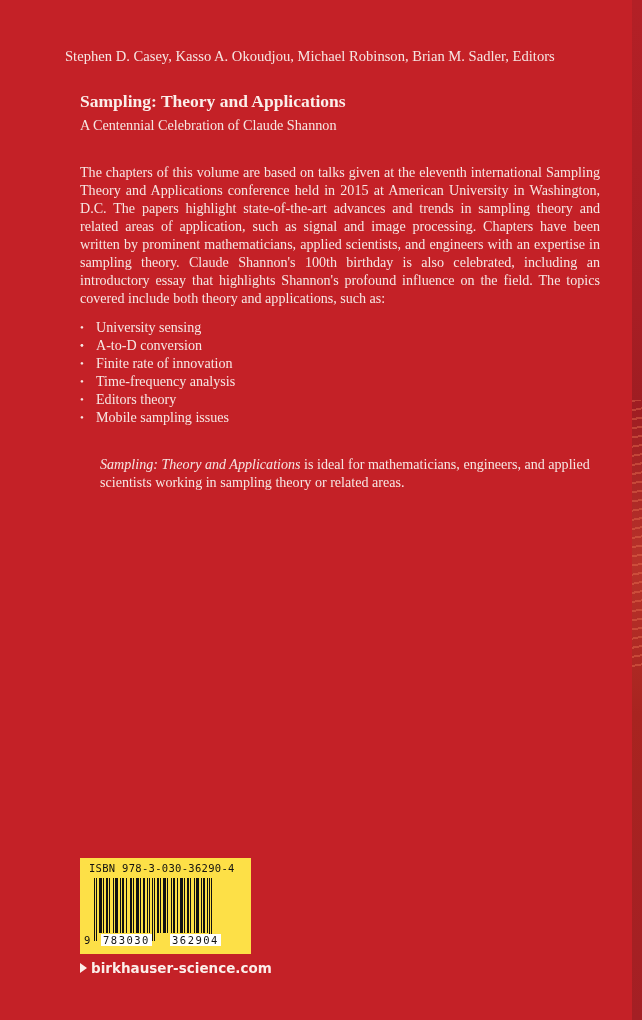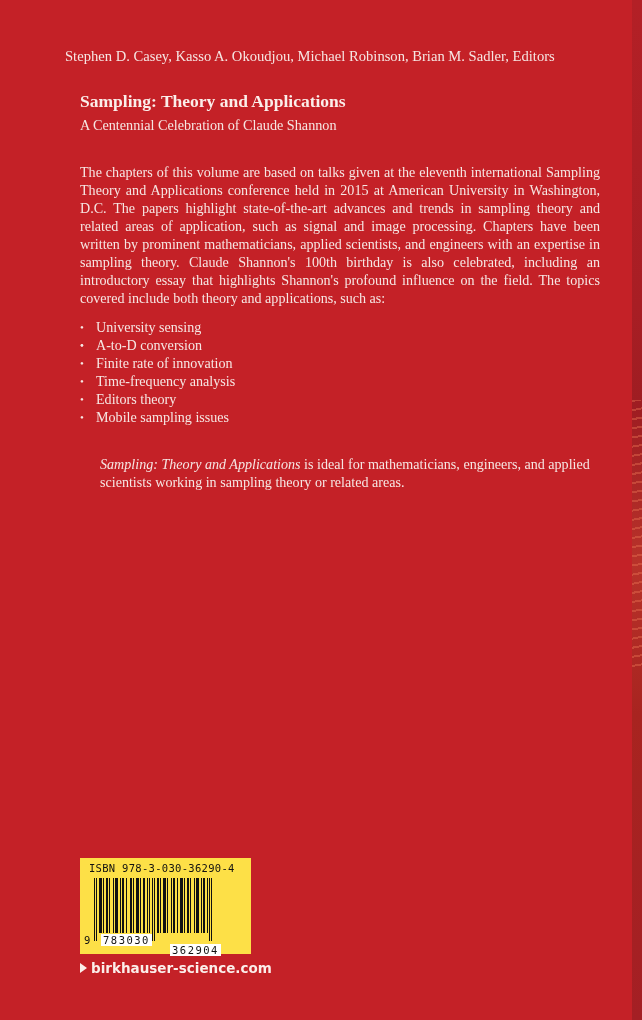--- a/index.html
+++ b/index.html
@@ -62,21 +62,21 @@
     }
     .bars span { display: block; background: #111; height: 55px; margin-right: 1px; }
     .bars span.long { height: 63px; }
     .digits {
       position: absolute; left: 4px; top: 76px; width: 164px;
       font-family: "DejaVu Sans Mono", "Liberation Mono", monospace;
       font-size: 10.5px; color: #111; background: transparent;
     }
     .digits .d1 { position: absolute; left: 0; }
     .digits .d2 { position: absolute; left: 17px; background: #fff; padding: 0 2px; letter-spacing: 1.5px; }
-    .digits .d3 { position: absolute; left: 86px; background: #fff; padding: 0 2px; letter-spacing: 1.5px; margin-top: 10px; }
+    .digits .d3 { position: absolute; left: 86px; background: #fff; padding: 0 2px; letter-spacing: 1.5px; }
     .website {
       position: absolute; left: 80px; top: 960px;
       font-family: "DejaVu Sans", "Liberation Sans", sans-serif;
       font-size: 13.5px; font-weight: bold; color: #fbeeea;
       display: flex; align-items: center; gap: 4px;
     }
     .website .arrow {
       width: 0; height: 0; border-top: 5px solid transparent; border-bottom: 5px solid transparent;
       border-left: 7px solid #fbeeea; display: inline-block;
     }

